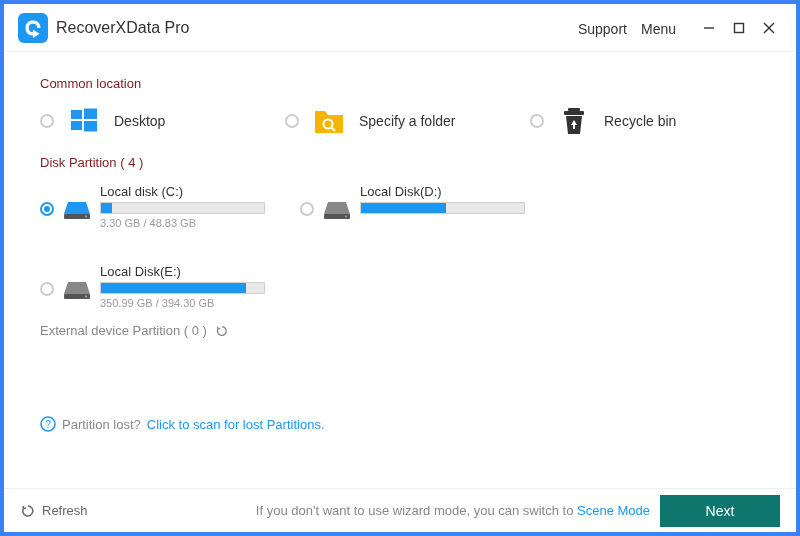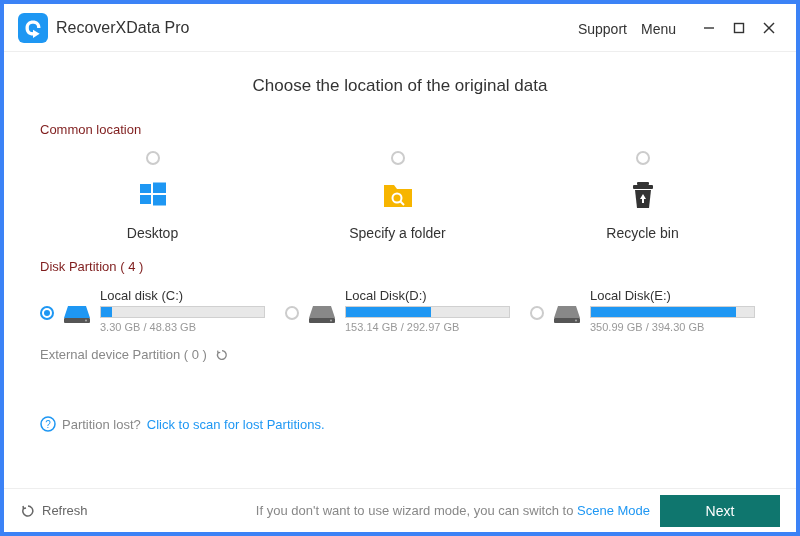--- a/index.html
+++ b/index.html
@@ -12,28 +12,28 @@
 .titlebar-spacer { flex: 1; }
 .titlebar-right { display: flex; align-items: flex-end; gap: 14px; color: #333; font-size: 14px; }
 .win-btns { display: flex; align-items: center; gap: 12px; margin-left: 10px; }
 .win-btn { width: 18px; height: 18px; display: flex; align-items: center; justify-content: center; color: #333; cursor: pointer; }
 
 .content { flex: 1; padding: 24px 36px 0 36px; overflow: hidden; }
 .page-title { text-align: center; font-size: 17px; color: #333; margin-bottom: 26px; }
 
 .section-label { font-size: 13px; color: #7f1d1d; margin-bottom: 14px; }
 .row { display: flex; gap: 20px; margin-bottom: 18px; }
-.loc-item { display: flex; align-items: center; gap: 14px; width: 225px; cursor: pointer; flex-direction: column; }
+.loc-item { display: flex; align-items: center; gap: 14px; width: 225px; cursor: pointer; }
 .radio { width: 14px; height: 14px; border-radius: 50%; border: 2px solid #ccc; flex-shrink: 0; }
 .radio.selected { border-color: #1e97f3; position: relative; }
 .radio.selected::after { content: ""; position: absolute; width: 6px; height: 6px; background: #1e97f3; border-radius: 50%; top: 2px; left: 2px; }
 .loc-icon { width: 32px; height: 32px; display: flex; align-items: center; justify-content: center; flex-shrink: 0; }
 .loc-label { font-size: 14px; color: #333; }
 
-.disk-row { display: flex; gap: 20px; margin-bottom: 14px; flex-wrap: wrap; }
+.disk-row { display: flex; gap: 35px; margin-bottom: 14px; flex-wrap: wrap; }
 .disk-item { display: flex; align-items: flex-start; gap: 10px; width: 225px; cursor: pointer; }
 .disk-icon { width: 26px; height: 20px; flex-shrink: 0; margin-top: 16px; }
 .disk-info { flex: 1; }
 .disk-name { font-size: 13px; color: #333; margin-bottom: 3px; }
 .disk-bar { height: 12px; background: #e8e8e8; border: 1px solid #d0d0d0; position: relative; margin-bottom: 3px; }
 .disk-fill { height: 100%; background: #1e97f3; }
 .disk-size { font-size: 11px; color: #999; }
 
 .ext-row { display: flex; align-items: center; gap: 8px; font-size: 13px; color: #888; margin-top: 0; }
 .refresh-icon-small { width: 14px; height: 14px; }
@@ -83,21 +83,20 @@
           <svg width="14" height="14" viewBox="0 0 14 14">
               <line x1="2" y1="2" x2="12" y2="12" stroke="#333" stroke-width="1.4"></line>
               <line x1="12" y1="2" x2="2" y2="12" stroke="#333" stroke-width="1.4"></line>
             </svg>
         </div>
       </div>
     </div>
   </div>
 
   <div class="content" style="position:relative">
-    <div class="page-title">Choose the location of the original data</div>
 
     <div class="section-label">Common location</div>
     <div class="row">
       <div class="loc-item">
         <div class="radio"></div>
         <div class="loc-icon">
           <svg width="30" height="30" viewBox="0 0 30 30">
               <rect x="2" y="4" width="11" height="9" fill="#1e97f3"></rect>
               <rect x="15" y="2.5" width="13" height="10.5" fill="#1e97f3"></rect>
               <rect x="2" y="15" width="11" height="9" fill="#1e97f3"></rect>
@@ -157,21 +156,20 @@
               <path d="M4 2 L22 2 L26 14 L0 14 Z" fill="#888"></path>
               <rect x="0" y="14" width="26" height="5" rx="1" fill="#555"></rect>
               <circle cx="22" cy="16.5" r="1" fill="#aaa"></circle>
             </svg>
           </div>
           <div class="disk-info">
             <div class="disk-name">Local Disk(D:)</div>
             <div class="disk-bar">
               <div class="disk-fill" style="width:52%"></div>
             </div>
-            <div class="disk-size">153.14 GB / 292.97 GB</div>
           </div>
         </div>
         <div class="disk-item">
           <div class="radio" style="margin-top:18px"></div>
           <div class="disk-icon">
             <svg width="26" height="20" viewBox="0 0 26 20">
               <path d="M4 2 L22 2 L26 14 L0 14 Z" fill="#888"></path>
               <rect x="0" y="14" width="26" height="5" rx="1" fill="#555"></rect>
               <circle cx="22" cy="16.5" r="1" fill="#aaa"></circle>
             </svg>

